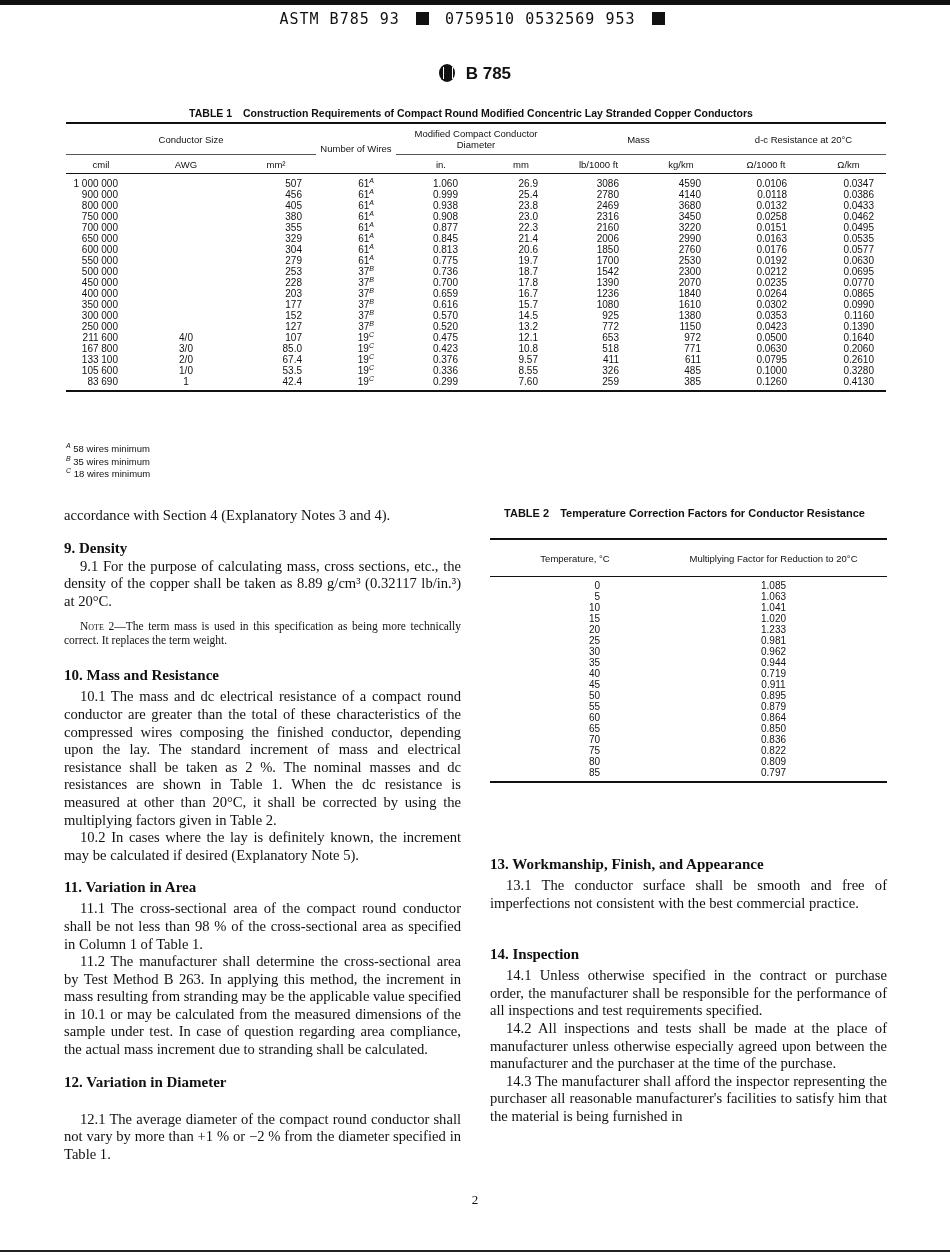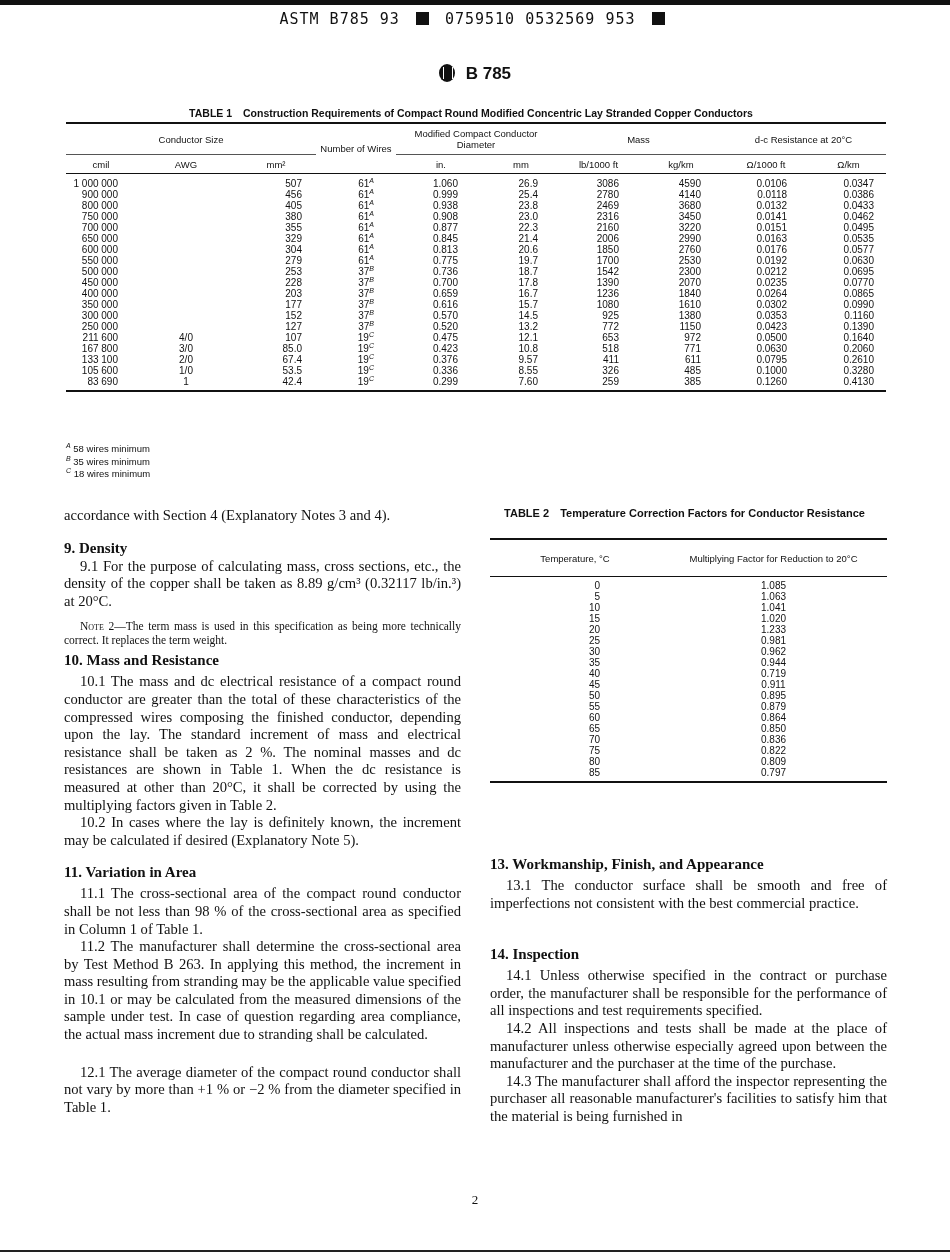--- a/index.html
+++ b/index.html
@@ -135,21 +135,21 @@
       </tr>
       <tr>
         <td class="r" style="padding-right:18px"><span>750 000</span></td>
         <td class="c"><span></span></td>
         <td class="r" style="padding-right:14px"><span>380</span></td>
         <td class="r" style="padding-right:22px"><span>61</span><sup>A</sup></td>
         <td class="r" style="padding-right:28px"><span>0.908</span></td>
         <td class="r" style="padding-right:18px"><span>23.0</span></td>
         <td class="r" style="padding-right:22px"><span>2316</span></td>
         <td class="r" style="padding-right:20px"><span>3450</span></td>
-        <td class="r" style="padding-right:24px"><span>0.0141</span></td>
+        <td class="r" style="padding-right:24px"><span>0.0258</span></td>
         <td class="r" style="padding-right:12px"><span>0.0462</span></td>
       </tr>
       <tr>
         <td class="r" style="padding-right:18px"><span>700 000</span></td>
         <td class="c"><span></span></td>
         <td class="r" style="padding-right:14px"><span>355</span></td>
         <td class="r" style="padding-right:22px"><span>61</span><sup>A</sup></td>
         <td class="r" style="padding-right:28px"><span>0.877</span></td>
         <td class="r" style="padding-right:18px"><span>22.3</span></td>
         <td class="r" style="padding-right:22px"><span>2160</span></td>
@@ -332,26 +332,27 @@
   <div><sup>A</sup> <span>58 wires minimum</span></div>
   <div><sup>B</sup> <span>35 wires minimum</span></div>
   <div><sup>C</sup> <span>18 wires minimum</span></div>
 </div>
 
 <div class="col-left">
   <p style="text-indent:0">accordance with Section 4 (Explanatory Notes 3 and 4).</p>
   <h3 style="margin-top:14px">9. Density</h3>
   <p style="margin-top:1px">9.1 For the purpose of calculating mass, cross sections, etc., the density of the copper shall be taken as 8.89 g/cm³ (0.32117 lb/in.³) at 20°C.</p>
   <p class="note" style="margin-top:9px"><span class="sc">Note 2</span><span>—The term mass is used in this specification as being more technically correct. It replaces the term weight.</span></p>
-  <h3 style="margin-top:4px">10. Mass and Resistance</h3>
+  <h3 style="margin-top:19px">10. Mass and Resistance</h3>
   <p style="margin-top:4px">10.1 The mass and dc electrical resistance of a compact round conductor are greater than the total of these characteristics of the compressed wires composing the finished conductor, depending upon the lay. The standard increment of mass and electrical resistance shall be taken as 2 %. The nominal masses and dc resistances are shown in Table 1. When the dc resistance is measured at other than 20°C, it shall be corrected by using the multiplying factors given in Table 2.</p>
   <p>10.2 In cases where the lay is definitely known, the increment may be calculated if desired (Explanatory Note 5).</p>
   <h3 style="margin-top:14px">11. Variation in Area</h3>
   <p style="margin-top:4px">11.1 The cross-sectional area of the compact round conductor shall be not less than 98 % of the cross-sectional area as specified in Column 1 of Table 1.</p>
   <p>11.2 The manufacturer shall determine the cross-sectional area by Test Method B 263. In applying this method, the increment in mass resulting from stranding may be the applicable value specified in 10.1 or may be calculated from the measured dimensions of the sample under test. In case of question regarding area compliance, the actual mass increment due to stranding shall be calculated.</p>
+  <h3 style="margin-top:14px">12. Variation in Diameter</h3>
   <p style="margin-top:20px">12.1 The average diameter of the compact round conductor shall not vary by more than +1 % or −2 % from the diameter specified in Table 1.</p>
 </div>
 
 <div class="t2-title">
   <span>TABLE 2</span>
   <span>Temperature Correction Factors for Conductor Resistance</span>
 </div>
 
 <table class="t2">
   <colgroup>

